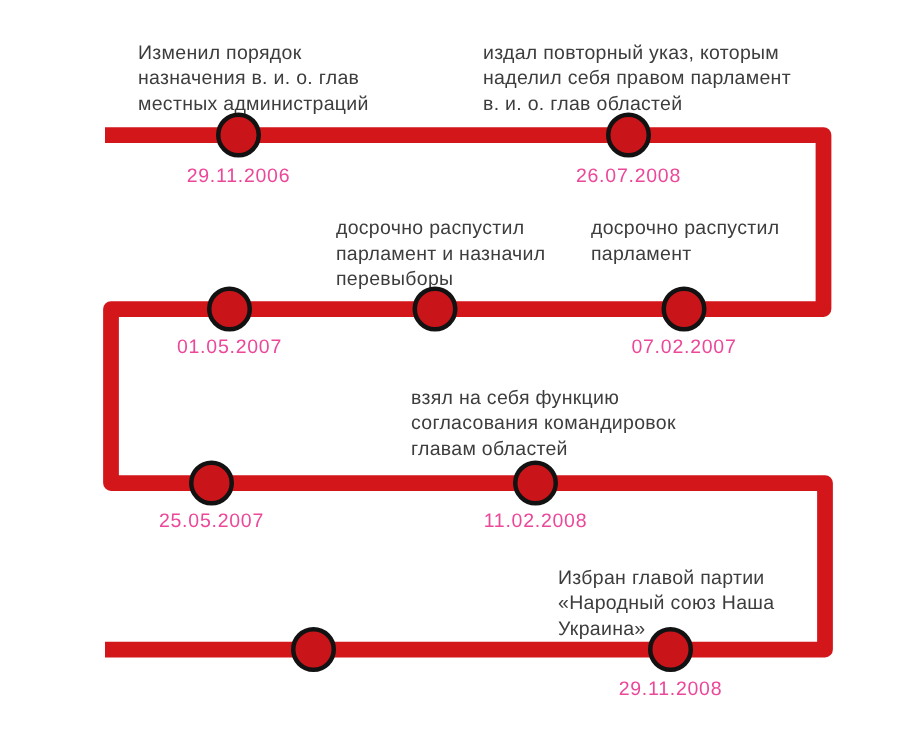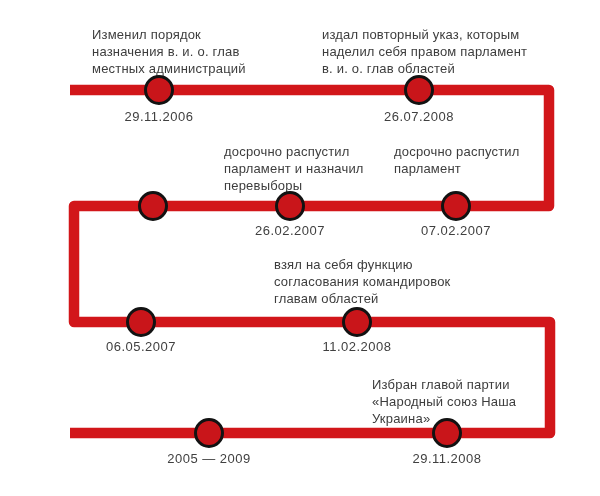--- a/index.html
+++ b/index.html
@@ -39,21 +39,21 @@
     line-height: 17px;
     color: #3d3d3d;
     letter-spacing: 0.2px;
     white-space: pre-line;
   }
   .date {
     position: absolute;
     width: 120px;
     text-align: center;
     font-size: 13px;
-    color: #404040;
+    color: #ec4899;
     letter-spacing: 0.5px;
   }
 </style>
 </head>
 <body>
 
 <div class="canvas">
 
   <svg class="snake" viewBox="0 0 600 496" aria-hidden="true">
     <path d="M58 90 H537 V206 H62 V322 H538 V433 H58"></path>
@@ -65,43 +65,42 @@
   <div class="node" style="left:132px; top:75px"></div>
   <div class="date" style="left:87px; top:109px">29.11.2006</div>
 
   <div class="desc" style="left:310px; top:26px">издал повторный указ, которым
 наделил себя правом парламент
 в. и. о. глав областей</div>
   <div class="node" style="left:392px; top:75px"></div>
   <div class="date" style="left:347px; top:109px">26.07.2008</div>
 
   <div class="node" style="left:126px; top:191px"></div>
+  <div class="date" style="left:81px; top:223px">01.05.2007</div>
 
   <div class="desc" style="left:212px; top:143px">досрочно распустил
 парламент и назначил
 перевыборы</div>
   <div class="node" style="left:263px; top:191px"></div>
-  <div class="date" style="left:218px; top:223px">26.02.2007</div>
 
   <div class="desc" style="left:382px; top:143px">досрочно распустил
 парламент</div>
   <div class="node" style="left:429px; top:191px"></div>
   <div class="date" style="left:384px; top:223px">07.02.2007</div>
 
   <div class="node" style="left:114px; top:307px"></div>
-  <div class="date" style="left:69px; top:339px">06.05.2007</div>
+  <div class="date" style="left:69px; top:339px">25.05.2007</div>
 
   <div class="desc" style="left:262px; top:256px">взял на себя функцию
 согласования командировок
 главам областей</div>
   <div class="node" style="left:330px; top:307px"></div>
   <div class="date" style="left:285px; top:339px">11.02.2008</div>
 
   <div class="node" style="left:182px; top:418px"></div>
-  <div class="date" style="left:137px; top:451px">2005 — 2009</div>
 
   <div class="desc" style="left:360px; top:376px">Избран главой партии
 «Народный союз Наша
 Украина»</div>
   <div class="node" style="left:420px; top:418px"></div>
   <div class="date" style="left:375px; top:451px">29.11.2008</div>
 
 </div>
 
 </body></html>

